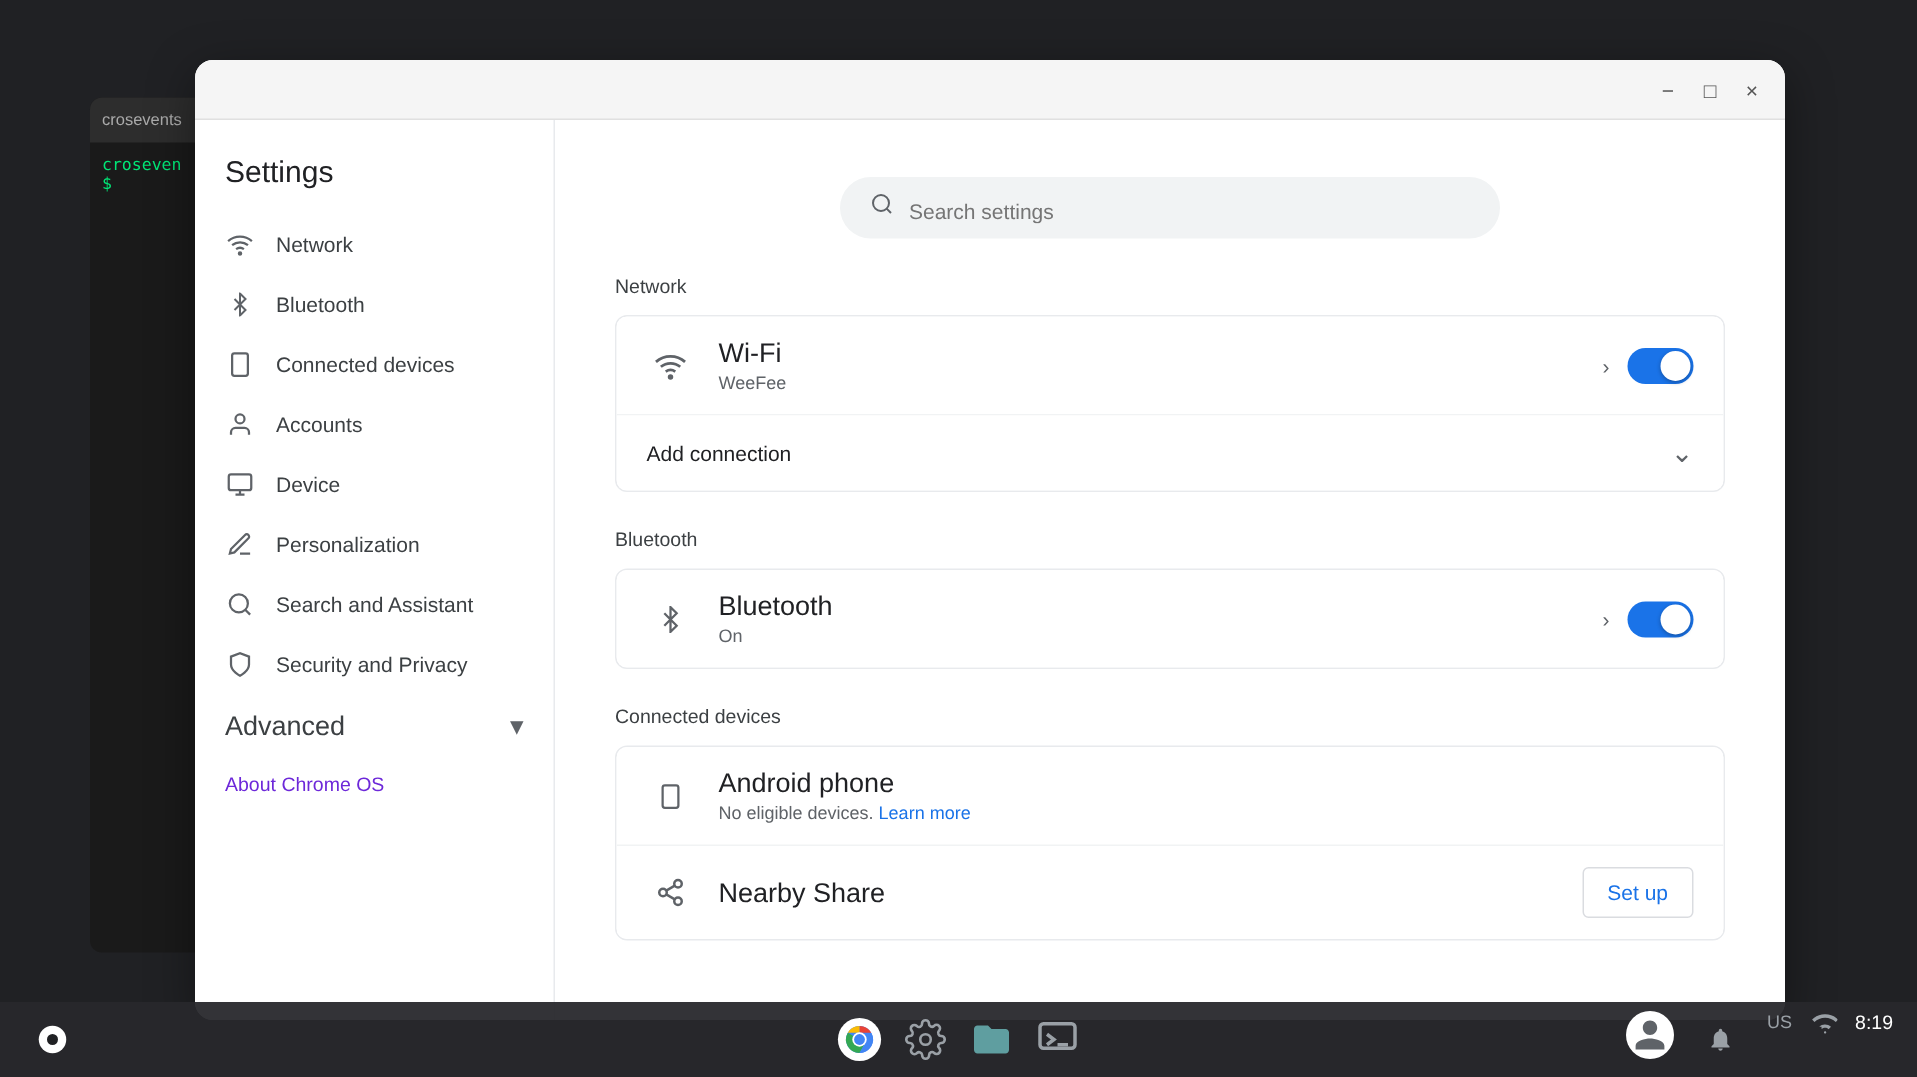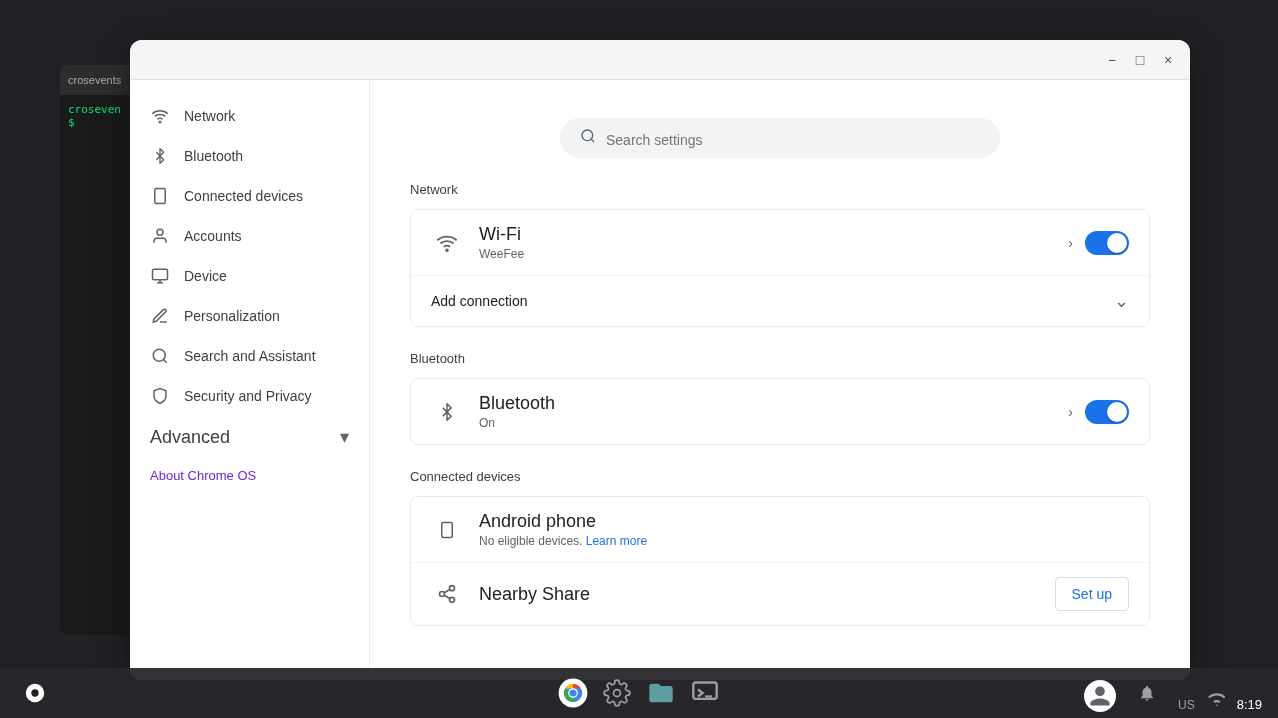--- a/index.html
+++ b/index.html
@@ -332,21 +332,21 @@
     .taskbar-center {
       position: absolute;
       left: 50%;
       transform: translateX(-50%);
       display: flex;
       align-items: center;
       gap: 8px;
     }
     .taskbar-right {
       display: flex;
-      align-items: flex-end;
+      align-items: flex-start;
       gap: 12px;
       color: #fff;
       font-size: 12px;
     }
     .taskbar-icon {
       width: 38px;
       height: 38px;
       border-radius: 50%;
       display: flex;
       align-items: center;
@@ -411,20 +411,21 @@
 
   <div class="window-titlebar">
     <button class="title-btn">−</button>
     <button class="title-btn">□</button>
     <button class="title-btn">×</button>
   </div>
 
   <div class="settings-body">
 
     <div class="sidebar">
+      <div class="sidebar-title">Settings</div>
 
       <div class="sidebar-item">
         <div class="sidebar-icon">
           <svg width="18" height="18" viewBox="0 0 24 24" fill="none" stroke="currentColor" stroke-width="2">
             <path d="M5 12.55a11 11 0 0 1 14.08 0"></path>
             <path d="M1.42 9a16 16 0 0 1 21.16 0"></path>
             <path d="M8.53 16.11a6 6 0 0 1 6.95 0"></path>
             <circle cx="12" cy="20" r="1" fill="currentColor"></circle>
           </svg>
         </div>

